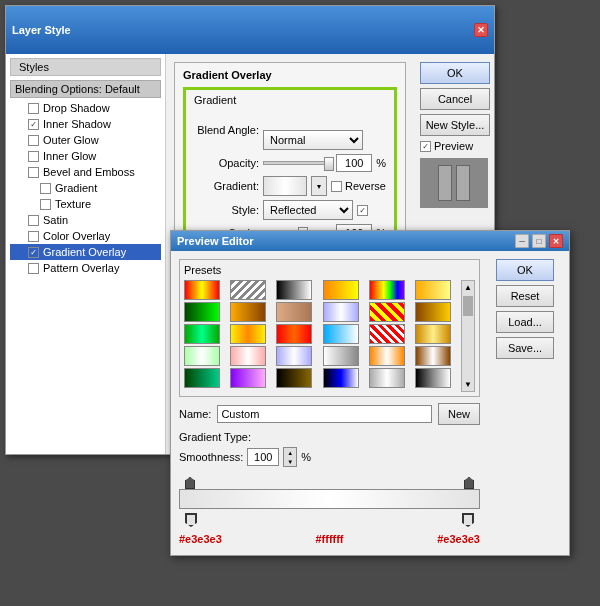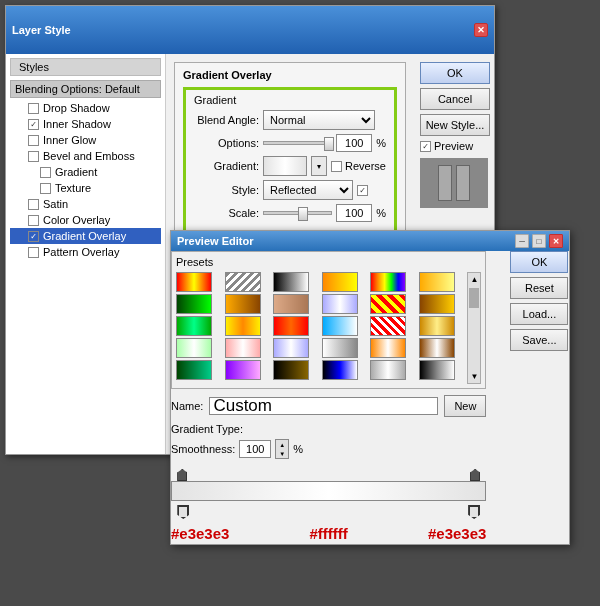--- a/index.html
+++ b/index.html
@@ -311,21 +311,22 @@
       color: #333;
       border-radius: 1px;
     }
     .ge-titlebar-close {
       background: #e05050;
       border-color: #c03030;
       color: white;
     }
     .ge-body {
       display: flex;
-      gap: 24px;
+      padding: 8px;
+      gap: 16px;
     }
     .ge-main {
       flex: 1;
     }
     .ge-right {
       width: 65px;
       display: flex;
       flex-direction: column;
       gap: 4px;
     }
@@ -405,21 +406,21 @@
       display: flex;
       align-items: center;
       gap: 6px;
       margin-bottom: 6px;
       font-size: 11px;
     }
     .name-input {
       flex: 1;
       height: 18px;
       border: 1px solid #888;
-      font-size: 17px;
+      font-size: 11px;
       padding: 0 3px;
       background: white;
     }
 
     .gradient-type-row {
       display: flex;
       align-items: center;
       gap: 6px;
       margin-bottom: 4px;
       font-size: 11px;
@@ -466,21 +467,21 @@
       background: linear-gradient(to right, #e3e3e3, #ffffff, #e3e3e3);
       border: 1px solid #888;
       position: relative;
       margin-bottom: 2px;
     }
 
     .color-labels {
       display: flex;
       justify-content: space-between;
       padding: 2px 0;
-      font-size: 15px;
+      font-size: 11px;
       align-items: flex-end;
     }
     .color-val {
       font-weight: bold;
     }
     .color-e3 { color: #cc0000; }
     .color-ff { color: #cc0000; }
 
     .ge-btn {
       width: 58px;
@@ -526,20 +527,24 @@
       <div class="sidebar-item">
         <span class="checkbox"></span>
         <span>Drop Shadow</span>
       </div>
       <div class="sidebar-item">
         <span class="checkbox checked">✓</span>
         <span>Inner Shadow</span>
       </div>
       <div class="sidebar-item">
         <span class="checkbox"></span>
+        <span>Outer Glow</span>
+      </div>
+      <div class="sidebar-item">
+        <span class="checkbox"></span>
         <span>Inner Glow</span>
       </div>
       <div class="sidebar-item">
         <span class="checkbox"></span>
         <span>Bevel and Emboss</span>
       </div>
       <div class="sidebar-item sub">
         <span class="checkbox"></span>
         <span>Gradient</span>
       </div>
@@ -566,27 +571,27 @@
     </div>
 
     <div class="main-content">
       <div class="section-box">
         <div class="section-title">Gradient Overlay</div>
         <div class="sub-section-box">
           <div class="sub-section-title">Gradient</div>
 
           <div class="form-row">
             <span class="form-label">Blend Angle:</span>
-            <select class="small-select" style="width:112px;">
+            <select class="small-select" style="width:100px;margin-top:20px;">
               <option>Normal</option>
             </select>
           </div>
 
           <div class="form-row">
-            <span class="form-label">Options:</span>
+            <span class="form-label">Opacity:</span>
             <div class="slider-track" style="position:relative; height:4px; flex:1; background:#d0d0d0; border:1px solid #999;">
               <div class="slider-thumb" style="left:90%;"></div>
             </div>
             <input class="value-input" type="text" value="100" style="">
             <span>%</span>
           </div>
 
           <div class="form-row">
             <span class="form-label">Gradient:</span>
             <div class="gradient-preview-box" style="background:linear-gradient(to right, #e3e3e3, #ffffff, #e3e3e3);"></div>

